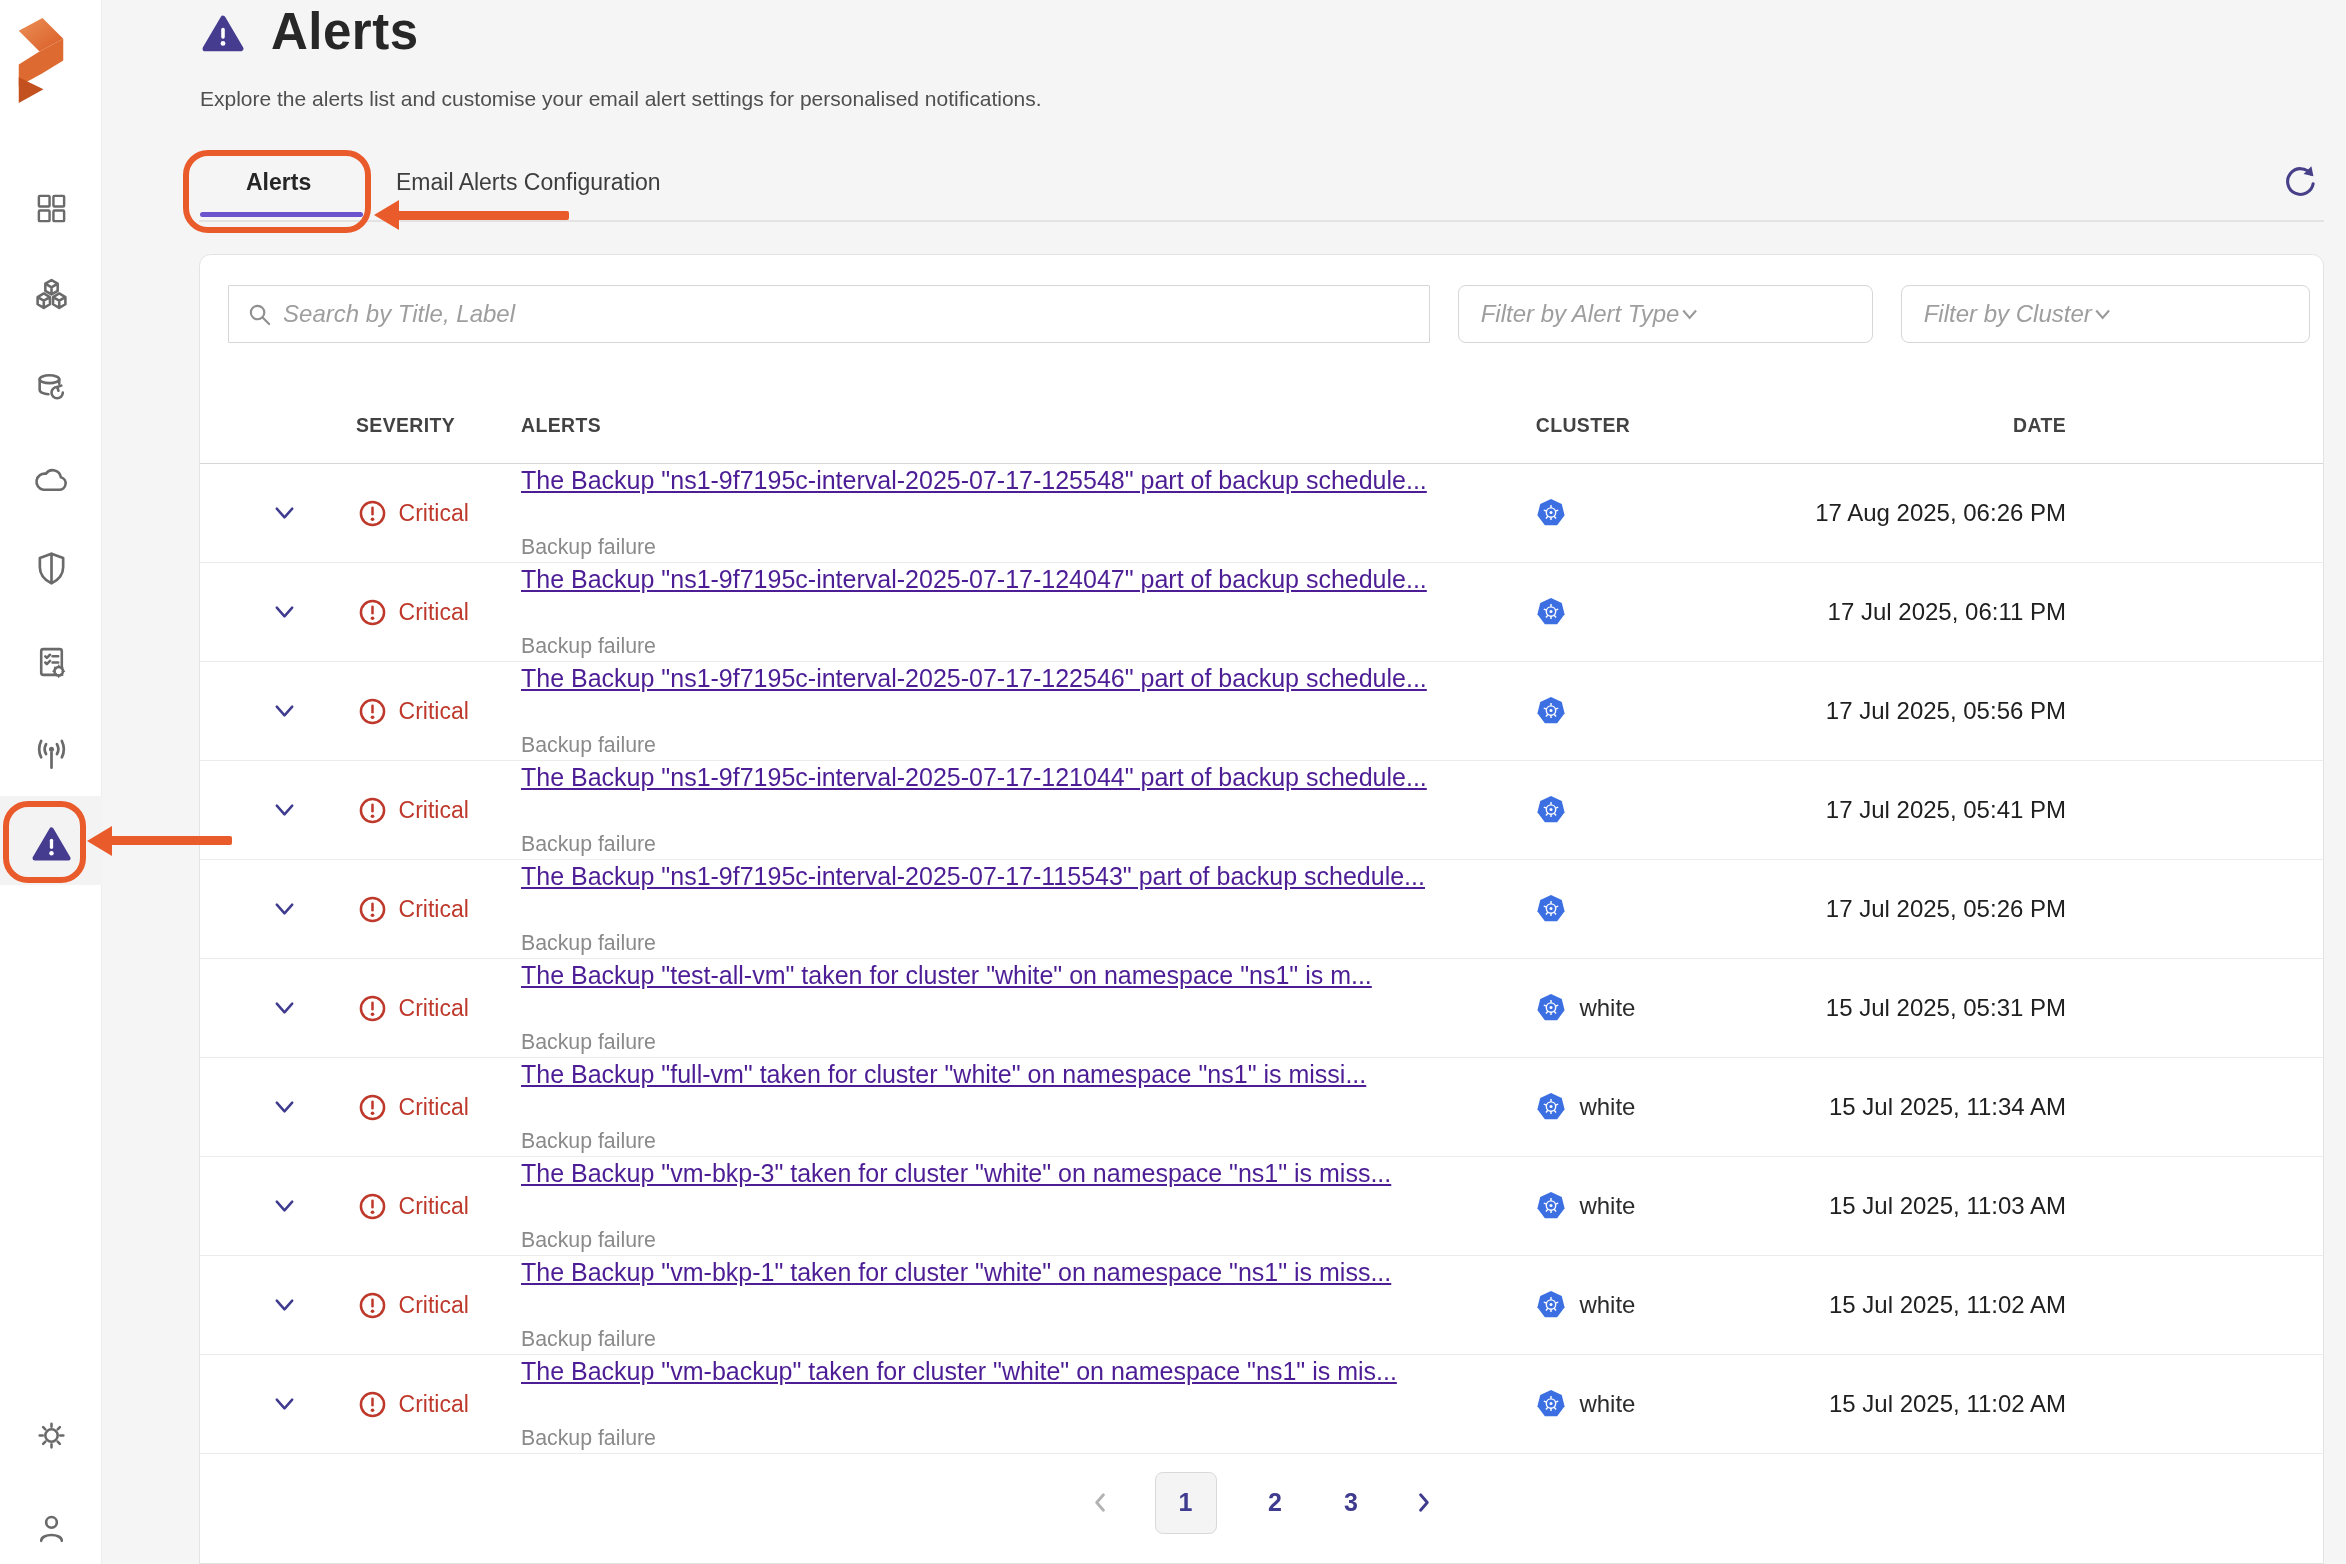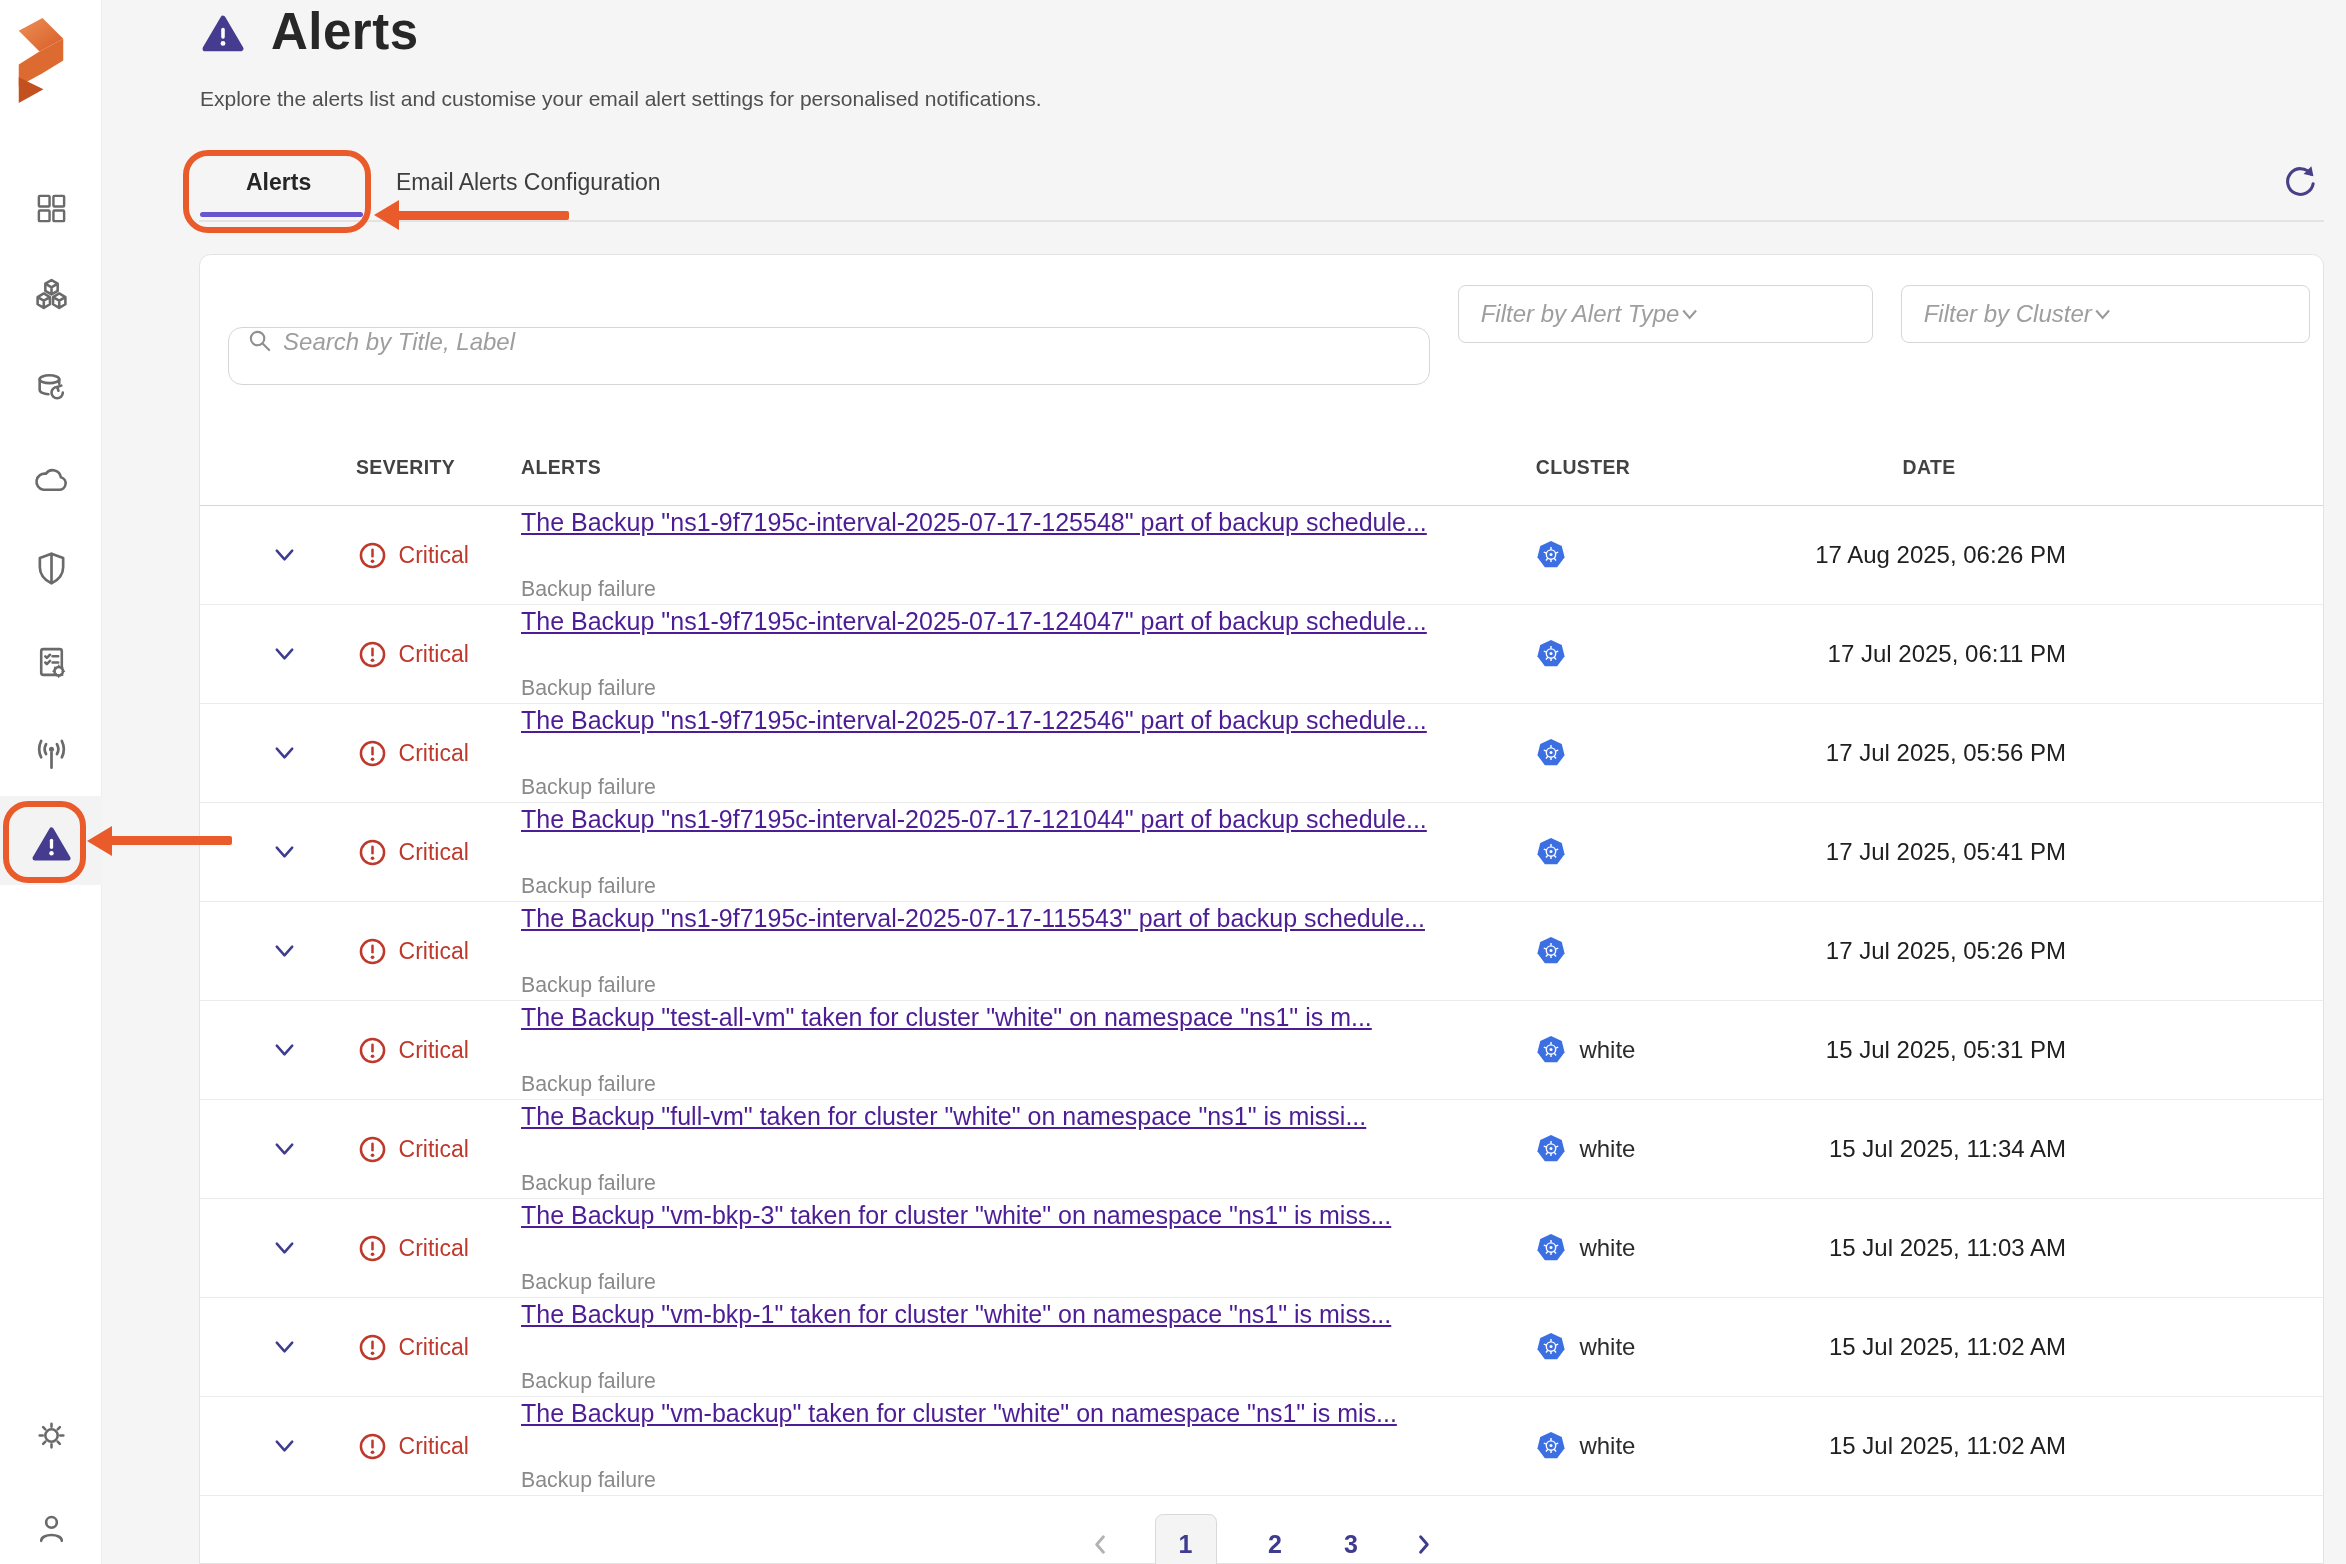--- a/index.html
+++ b/index.html
@@ -28,34 +28,34 @@
   .tab{position:absolute;top:169px;font-size:23px;cursor:pointer;white-space:nowrap;}
   .tab.active{left:246px;font-weight:700;color:#262626;}
   .tab.inactive{left:396px;font-weight:400;color:#3d3d3d;}
   .tab-underline{position:absolute;left:200px;top:212px;width:163px;height:4.9px;border-radius:2.9px;background:var(--purple);}
   .tabbar-line{position:absolute;left:199px;top:220px;width:2125px;height:1.9px;background:#e3e3e3;}
   .refresh{position:absolute;left:2282px;top:163px;cursor:pointer;}
 
   
   .card{position:absolute;left:199px;top:254px;width:2125px;height:1310px;background:#fff;border:1px solid #e3e3e3;border-radius:11.6px 11.6px 0 0;}
   .toolbar{display:flex;gap:28px;padding:30px 12.6px 0 28px;}
-  .search-box{flex:1;height:58px;border:1.5px solid #d6d6d6;border-radius:14px;background:#fff;display:flex;align-items:flex-start;padding:0 17.5px;gap:11.6px;margin-top:42px;}
+  .search-box{flex:1;height:58px;border:1.5px solid #d6d6d6;border-radius:1px;background:#fff;display:flex;align-items:center;padding:0 17.5px;gap:11.6px;}
   .search-box input{border:0;outline:none;flex:1;font-size:24px;font-style:italic;color:#555;background:transparent;font-family:"Liberation Sans",sans-serif;}
   .search-box input::placeholder{color:#9e9e9e;}
   .filter{width:415px;height:58px;border:1.5px solid #d6d6d6;border-radius:7.8px;background:#fff;display:flex;align-items:center;padding:0 21.3px;cursor:pointer;}
   .filter:last-child{width:409px;}
   .filter .ph{font-size:24px;font-style:italic;color:#9e9e9e;}
 
   
   .tgrid{display:grid;grid-template-columns:127px 194px 1009px 262px 274px;padding-right:259px;align-items:center;}
   .thead{height:76px;margin-top:45px;border-bottom:1px solid #d6d6d6;}
   .th{font-size:19.4px;font-weight:700;color:#424242;letter-spacing:0.4px;}
   .th.severity{padding-left:29px;}
   .th.cluster{padding-left:5.8px;}
-  .th.date{text-align:center;}
+  .th.date{text-align:right;}
   .row{height:99px;border-bottom:1px solid #ececec;}
   .c-exp{display:flex;justify-content:flex-end;}
   .c-exp svg{margin-right:29px;cursor:pointer;}
   .c-sev{display:flex;align-items:flex-start;gap:12.6px;padding-left:32px;}
   .crit-t{font-size:23px;font-weight:500;color:var(--red);}
   .r-title{font-size:25px;font-weight:500;color:#4c1d95;line-height:32px;white-space:nowrap;text-decoration:underline;}
   .r-sub{font-size:21.3px;color:var(--muted);line-height:29px;margin-top:37px;}
   .c-cl{display:flex;align-items:center;gap:13.6px;padding-left:5.8px;}
   .cl-name{font-size:24px;color:#2b2b2b;}
   .c-dt{text-align:right;font-size:24px;font-weight:500;color:#202020;white-space:nowrap;}

